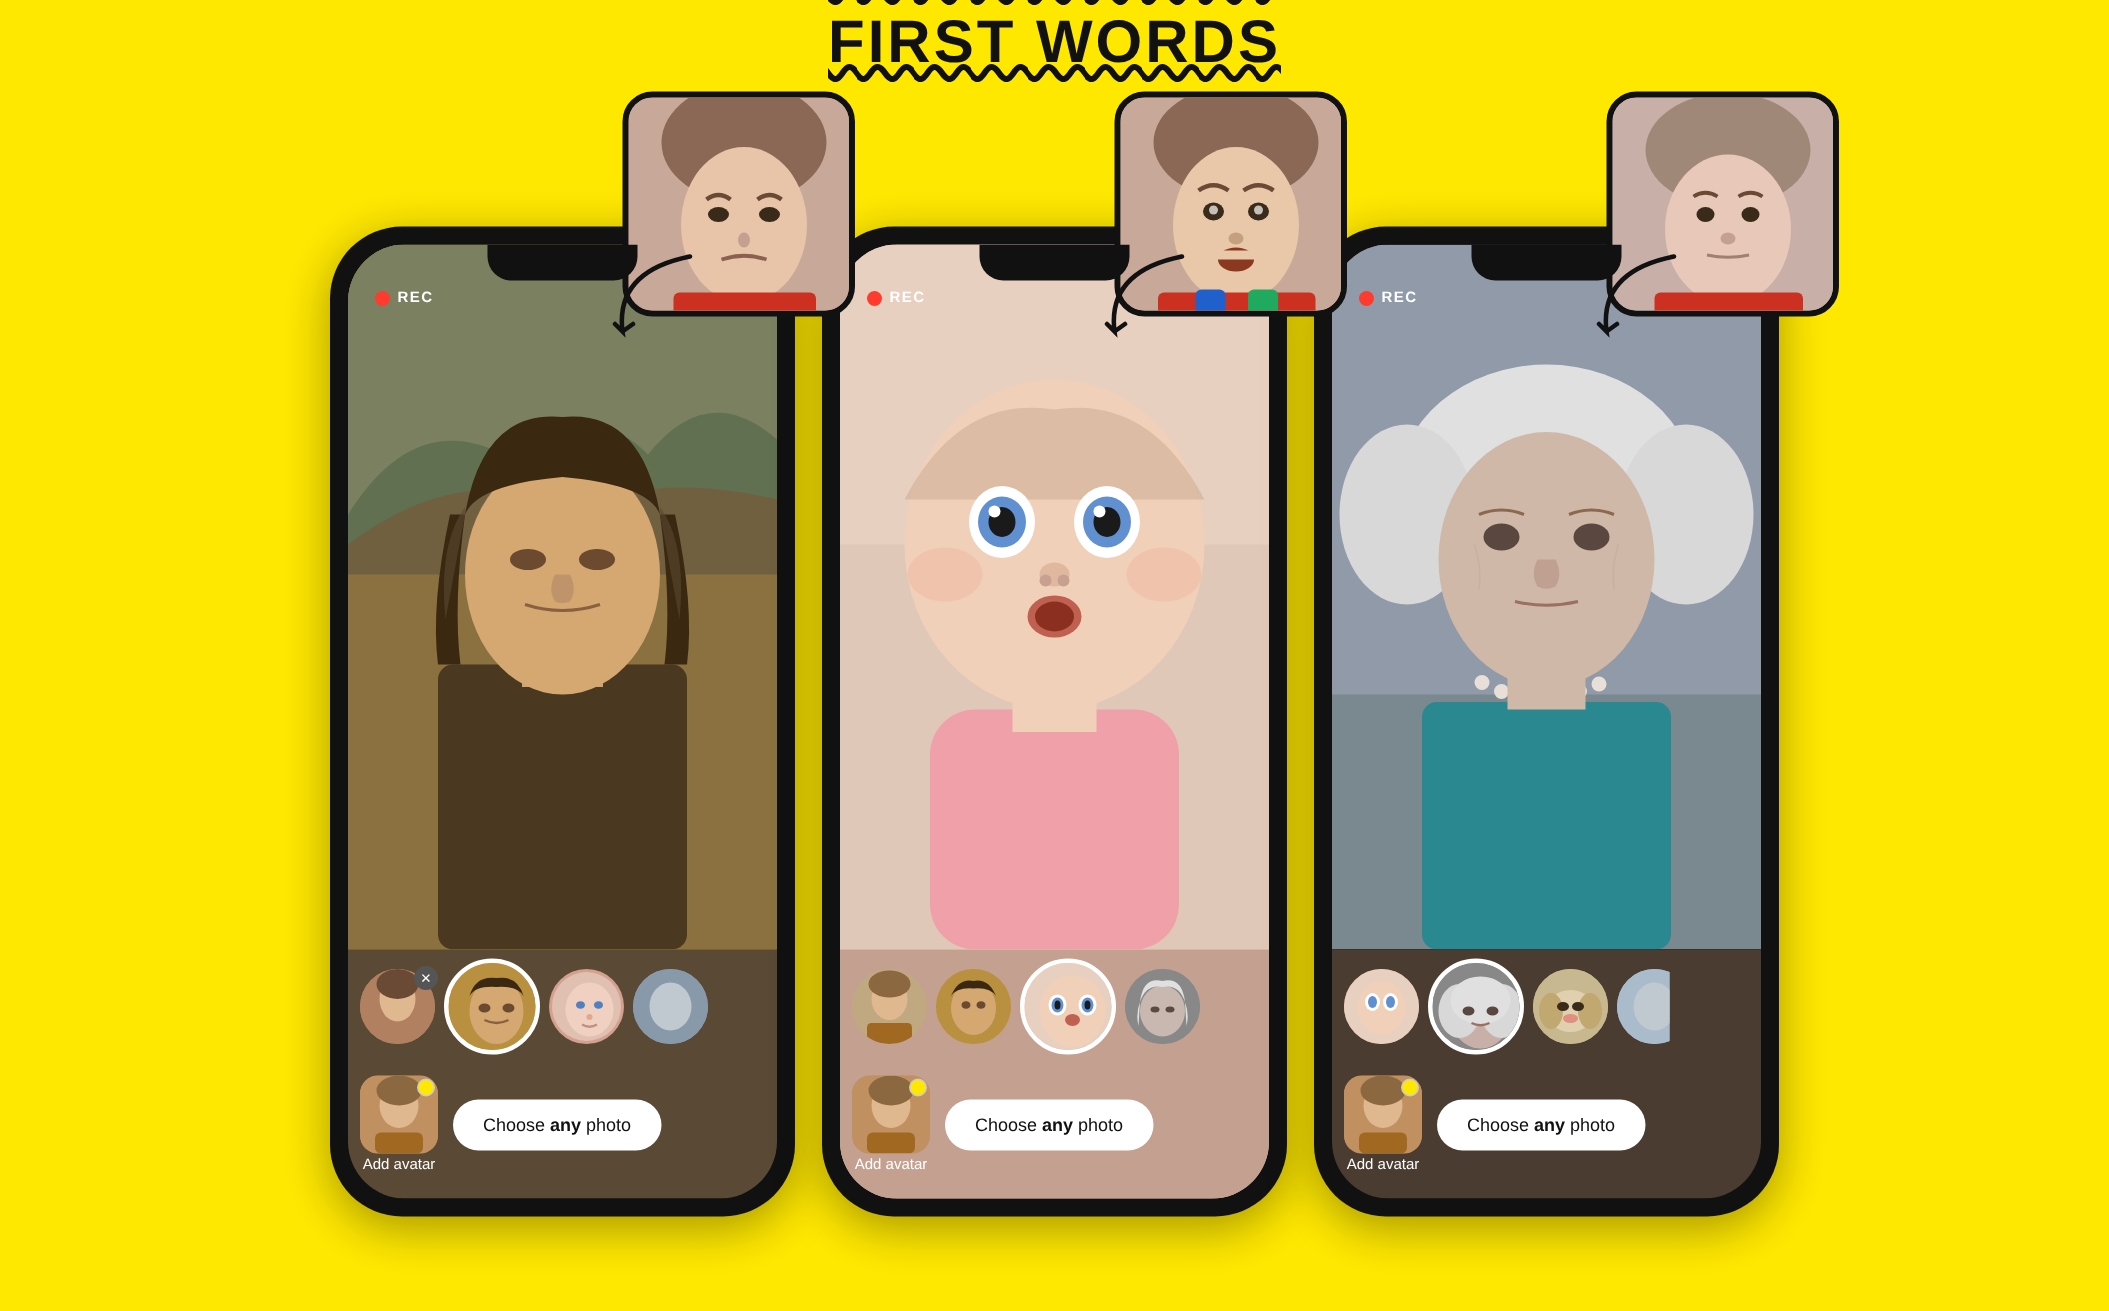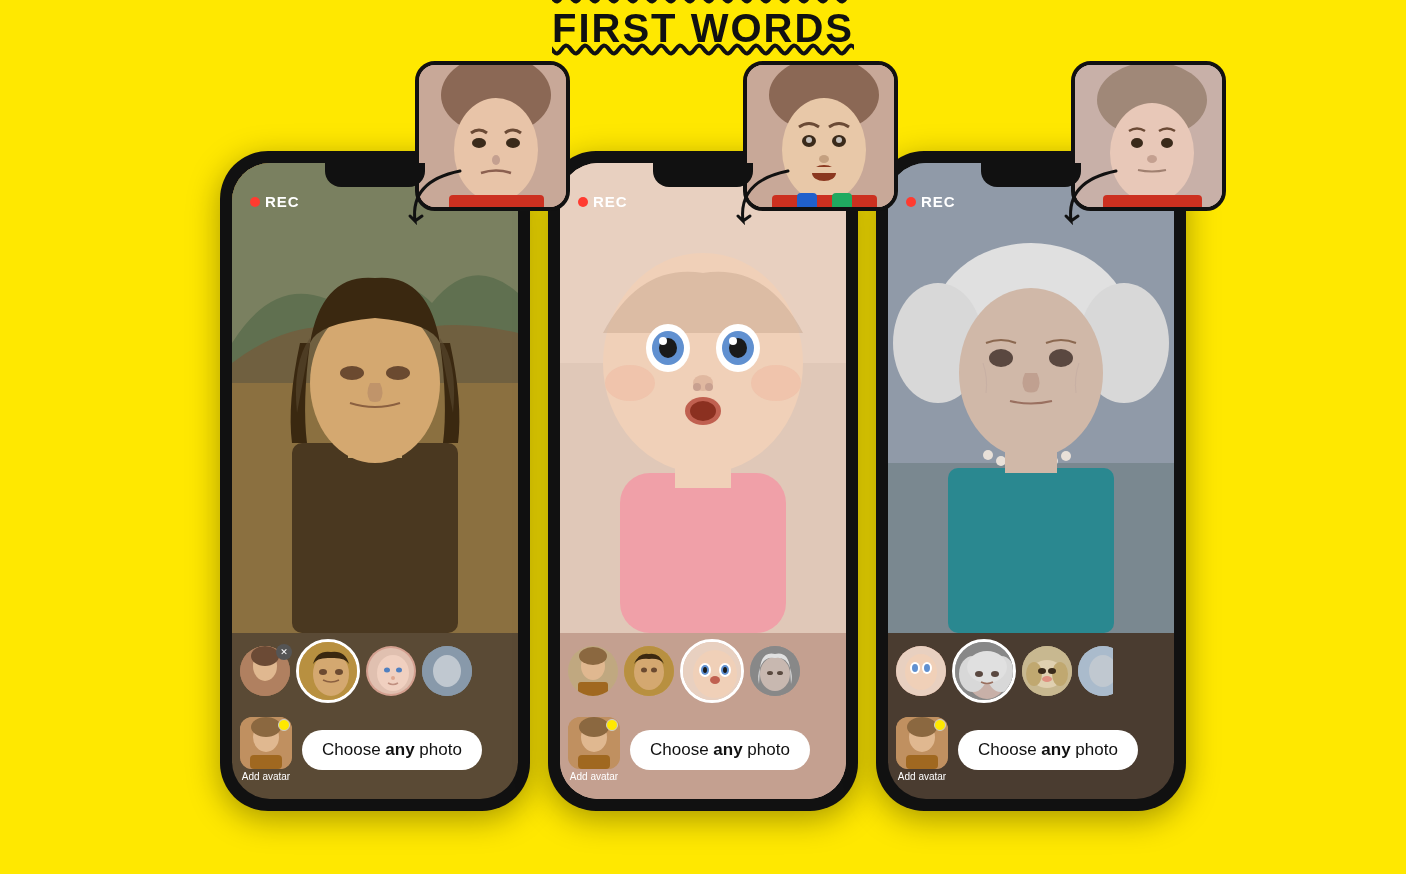--- a/index.html
+++ b/index.html
@@ -69,21 +69,21 @@
     
     .rec-badge {
       position: absolute;
       top: 30px;
       left: 18px;
       display: flex;
       align-items: center;
       gap: 5px;
       z-index: 15;
       color: white;
-      font-size: 15px;
+      font-size: 10px;
       font-weight: 700;
       letter-spacing: 1px;
     }
 
     .rec-dot {
       width: 10px;
       height: 10px;
       border-radius: 50%;
       background: #ff3b30;
     }
@@ -125,21 +125,21 @@
       border-radius: 12px;
       overflow: hidden;
       position: relative;
       flex-shrink: 0;
     }
 
     .choose-photo-btn {
       background: white;
       border-radius: 24px;
       padding: 10px 20px;
-      font-size: 17px;
+      font-size: 12px;
       color: #111;
       font-weight: 400;
       white-space: nowrap;
     }
 
     .choose-photo-btn strong {
       font-weight: 800;
     }
 
     

